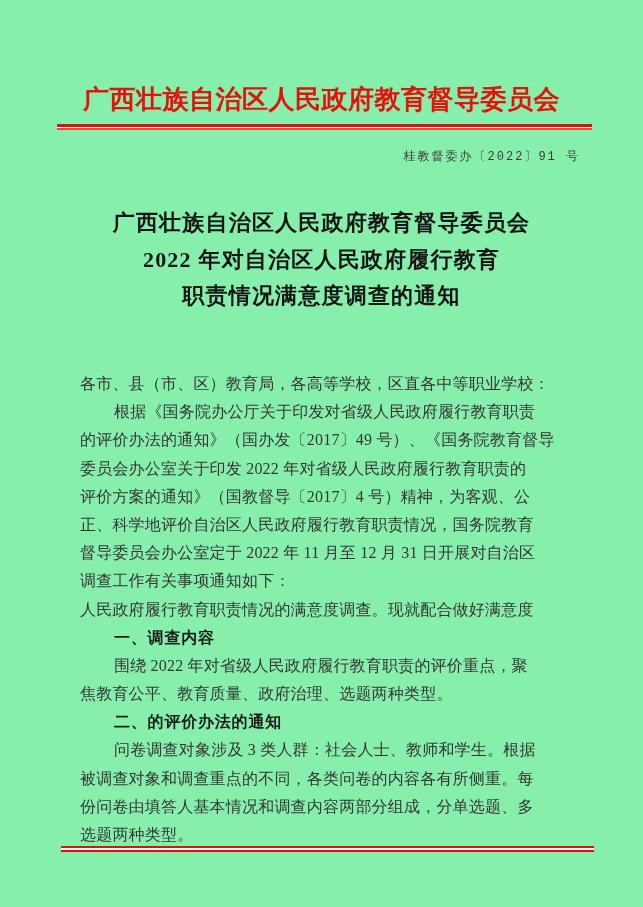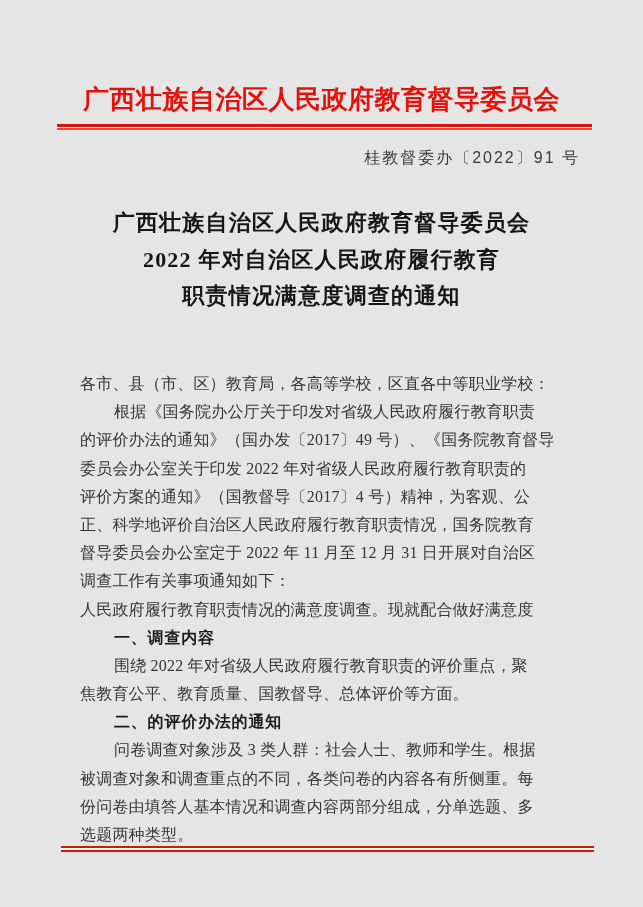--- a/index.html
+++ b/index.html
@@ -4,21 +4,21 @@
 <style>
   html, body {
     margin: 0;
     padding: 0;
     background: #ffffff;
   }
   .page {
     position: relative;
     width: 643px;
     height: 907px;
-    background: #e5e5e5;
+    background: #86efac;
     overflow: hidden;
     font-family: "Liberation Serif", "DejaVu Serif", serif;
   }
   
   .letterhead {
     position: absolute;
     top: 82px;
     left: 0;
     width: 100%;
     text-align: center;
@@ -46,24 +46,24 @@
     right: 49px;
   }
   .rule-bottom .line-a { height: 2px; background: #df1209; }
   .rule-bottom .line-gap { height: 2px; background: #ffffff; }
   .rule-bottom .line-b { height: 2px; background: #df1209; }
   
   .doc-number {
     position: absolute;
     top: 148px;
     right: 63px;
-    font-size: 16px;
+    font-size: 12px;
     letter-spacing: 2px;
     color: #3a3a3a;
-    font-family: Liberation Sans, sans-serif;
+    font-family: Liberation Mono, monospace;
     white-space: nowrap;
     text-align: right;
   }
   
   .title-block {
     position: absolute;
     top: 205px;
     left: 0;
     width: 100%;
     text-align: center;
@@ -127,21 +127,21 @@
       <div class="body-line indent">根据《国务院办公厅关于印发对省级人民政府履行教育职责</div>
       <div class="body-line">的评价办法的通知》（国办发〔2017〕49 号）、《国务院教育督导</div>
       <div class="body-line">委员会办公室关于印发 2022 年对省级人民政府履行教育职责的</div>
       <div class="body-line">评价方案的通知》（国教督导〔2017〕4 号）精神，为客观、公</div>
       <div class="body-line">正、科学地评价自治区人民政府履行教育职责情况，国务院教育</div>
       <div class="body-line">督导委员会办公室定于 2022 年 11 月至 12 月 31 日开展对自治区</div>
       <div class="body-line">调查工作有关事项通知如下：</div>
       <div class="body-line">人民政府履行教育职责情况的满意度调查。现就配合做好满意度</div>
       <div class="body-line indent heading">一、调查内容</div>
       <div class="body-line indent">围绕 2022 年对省级人民政府履行教育职责的评价重点，聚</div>
-      <div class="body-line">焦教育公平、教育质量、国教督导、总体评价等方面。</div>
+      <div class="body-line">焦教育公平、教育质量、政府治理、选题两种类型。</div>
       <div class="body-line indent heading">二、的评价办法的通知</div>
       <div class="body-line indent">问卷调查对象涉及 3 类人群：社会人士、教师和学生。根据</div>
       <div class="body-line">被调查对象和调查重点的不同，各类问卷的内容各有所侧重。每</div>
       <div class="body-line">份问卷由填答人基本情况和调查内容两部分组成，分单选题、多</div>
       <div class="body-line">选题两种类型。</div>
     </div>
 
   <div class="rule-bottom">
     <div class="line-a"></div>
     <div class="line-gap"></div>

